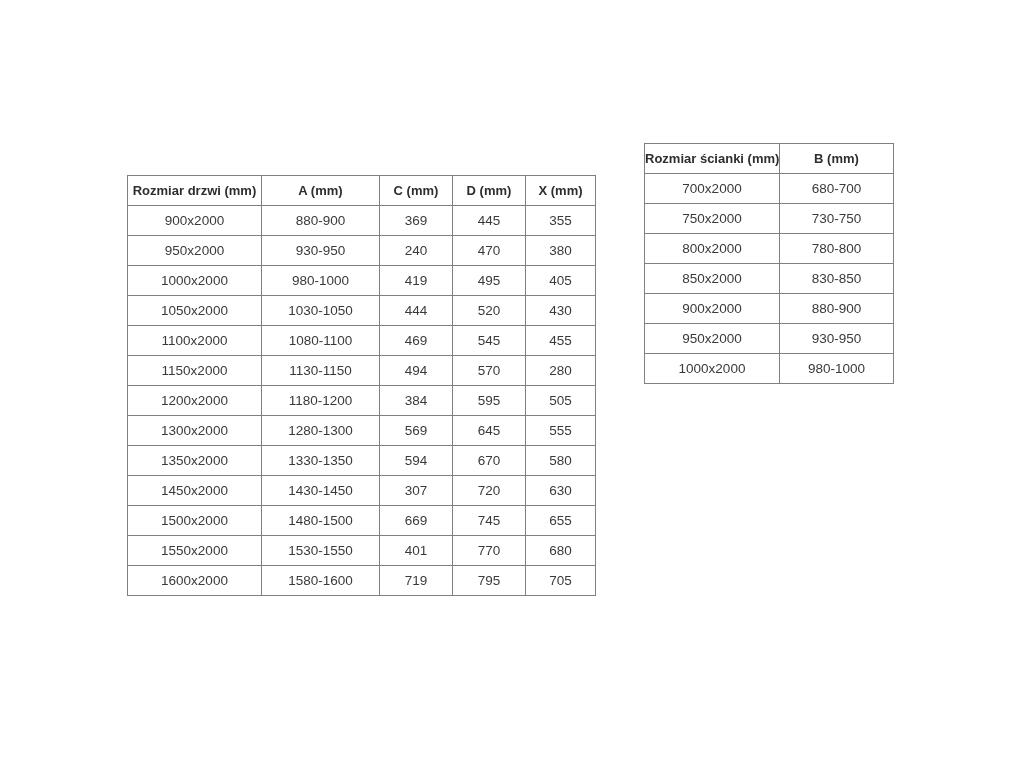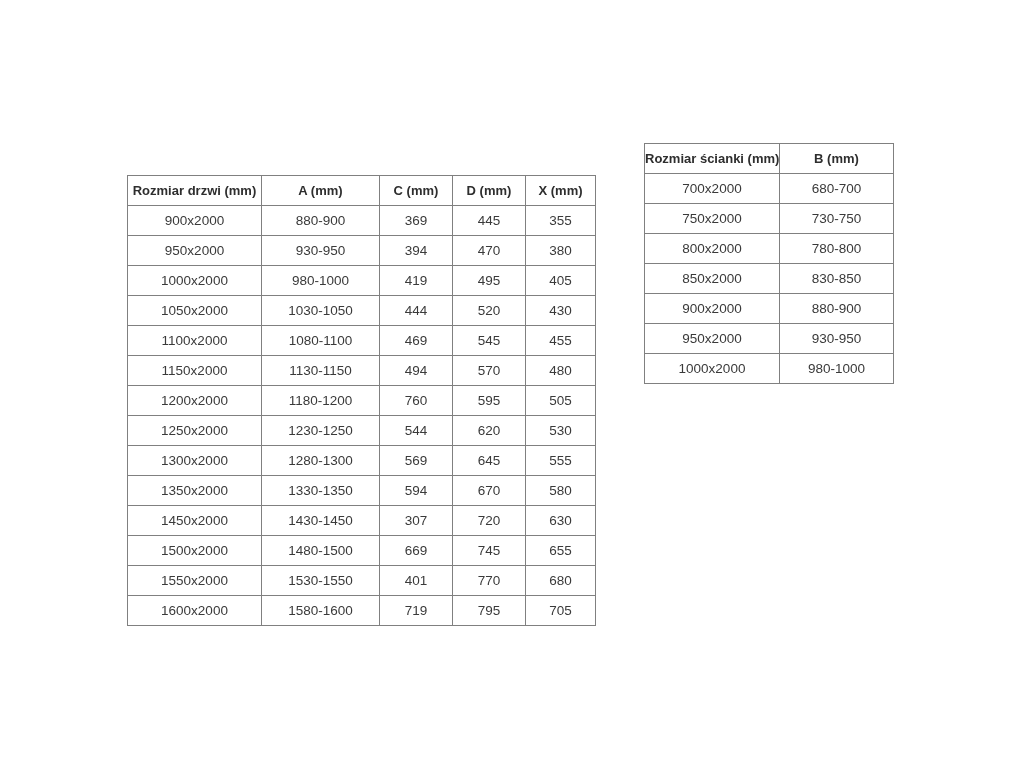--- a/index.html
+++ b/index.html
@@ -80,21 +80,21 @@
         <tr>
           <td>900x2000</td>
           <td>880-900</td>
           <td>369</td>
           <td>445</td>
           <td>355</td>
         </tr>
         <tr>
           <td>950x2000</td>
           <td>930-950</td>
-          <td>394</td>
+          <td>240</td>
           <td>470</td>
           <td>380</td>
         </tr>
         <tr>
           <td>1000x2000</td>
           <td>980-1000</td>
           <td>419</td>
           <td>495</td>
           <td>405</td>
         </tr>
@@ -110,35 +110,28 @@
           <td>1080-1100</td>
           <td>469</td>
           <td>545</td>
           <td>455</td>
         </tr>
         <tr>
           <td>1150x2000</td>
           <td>1130-1150</td>
           <td>494</td>
           <td>570</td>
-          <td>480</td>
+          <td>280</td>
         </tr>
         <tr>
           <td>1200x2000</td>
           <td>1180-1200</td>
-          <td>760</td>
+          <td>384</td>
           <td>595</td>
           <td>505</td>
-        </tr>
-        <tr>
-          <td>1250x2000</td>
-          <td>1230-1250</td>
-          <td>544</td>
-          <td>620</td>
-          <td>530</td>
         </tr>
         <tr>
           <td>1300x2000</td>
           <td>1280-1300</td>
           <td>569</td>
           <td>645</td>
           <td>555</td>
         </tr>
         <tr>
           <td>1350x2000</td>

